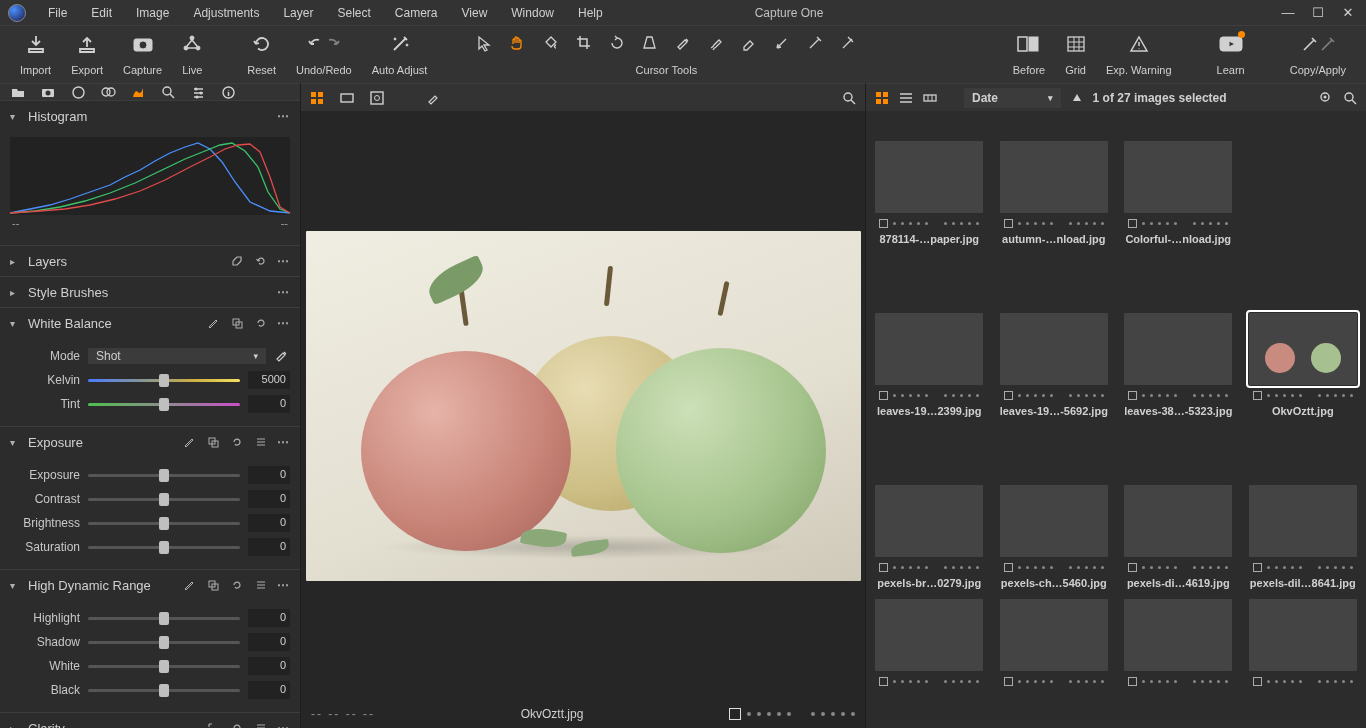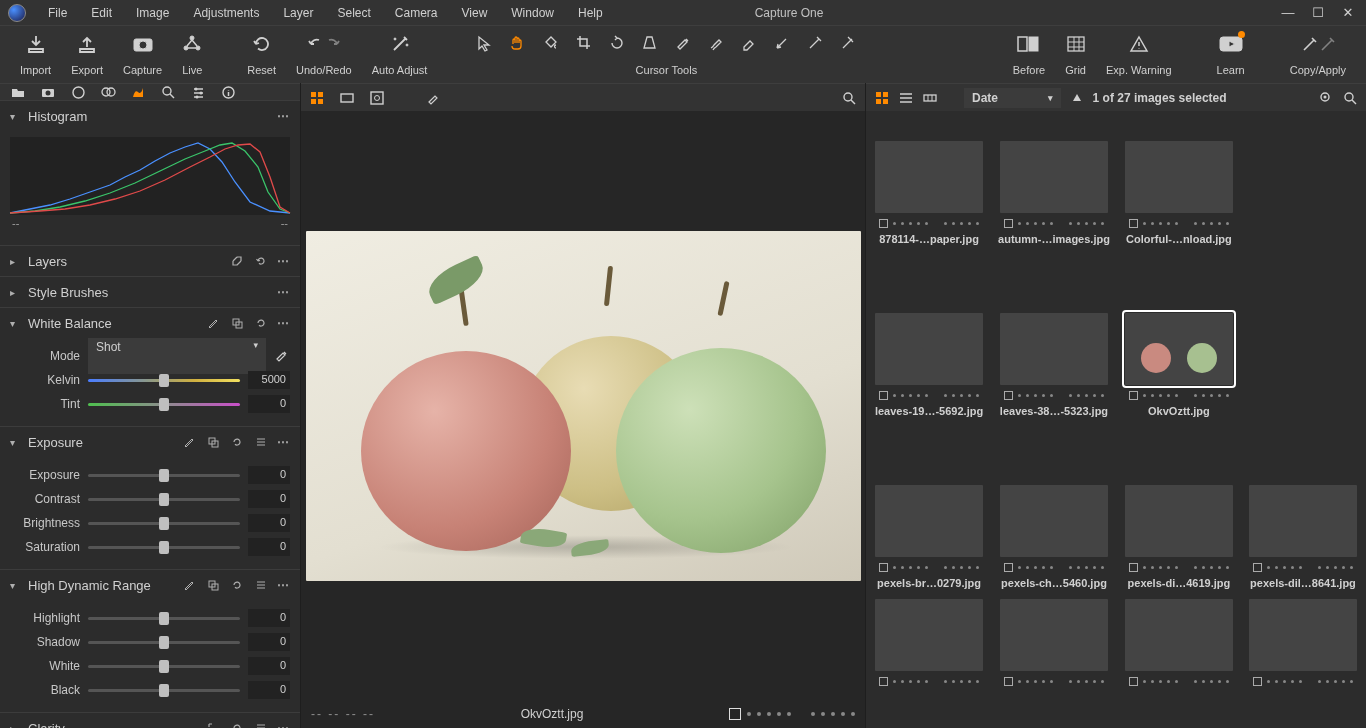--- a/index.html
+++ b/index.html
@@ -53,21 +53,21 @@
 .histo-range { display:flex; justify-content:space-between; padding: 2px 2px 6px 2px; font-size:11px; opacity:.7;}
 
 
 .row-ctrl { display: flex; align-items: center; height: 24px; gap: 8px; }
 .row-ctrl .name { width: 70px; text-align: right; font-size: 12px; color: #c8c8c8; }
 .row-ctrl .slider { flex: 1; height: 3px; background: #555; border-radius: 2px; position: relative; }
 .row-ctrl .slider .knob { position: absolute; top: -5px; width: 10px; height: 13px; background: #bfbfbf; border-radius: 2px; transform: translateX(-50%); }
 .row-ctrl .slider.color-kelvin { background: linear-gradient(90deg,#4a7dff 0%, #8d9987 40%, #d0b040 70%, #f2e060 100%); }
 .row-ctrl .slider.color-tint { background: linear-gradient(90deg,#4fbf4f 0%, #8d8d8d 50%, #c94fc9 100%); }
 .row-ctrl .val { width: 42px; height: 18px; background: #222222; text-align: right; padding: 2px 4px; font-size: 11px; }
-.row-ctrl .select { flex:1; height:36px; background:#3b3b3b; padding:2px 8px; display:flex; align-items:flex-start; justify-content:space-between; font-size:12px; }
+.row-ctrl .select { flex:1; height:16px; background:#3b3b3b; padding:2px 8px; display:flex; align-items:center; justify-content:space-between; font-size:12px; }
 .row-ctrl .picker { width:16px; height:16px; }
 
 
 .viewer-top { height: 28px; display: flex; align-items: center; padding: 0 8px; gap: 14px; background:#333333; border-top:1px solid #3e3e3e; }
 .viewer-top .spacer { flex:1; }
 .viewer-top .vt-ic { width:16px; height:16px; display:flex; align-items:center; justify-content:center; }
 .vt-ic.active svg { fill:#ff8a00; }
 .viewer-stage { flex: 1; display: flex; align-items: center; justify-content: center; background: #262626; }
 .preview-img { width: 555px; height: 350px; background: linear-gradient(160deg,#f0ede2 0%, #e3dfd1 60%, #cfc9b9 100%); border-radius:1px; position: relative; overflow: hidden; }
 .apple { position:absolute; border-radius:50%; }
@@ -744,41 +744,59 @@
               <span class="d"></span>
               <span class="d"></span>
               <span class="d"></span>
               <span style="width: 6px;"></span>
               <span class="d"></span>
               <span class="d"></span>
               <span class="d"></span>
               <span class="d"></span>
               <span class="d"></span>
             </div>
-            <div class="cap">autumn-…images.jpg</div>
+            <div class="cap">autumn-…nload.jpg</div>
           </div>
           <div class="thumb">
             <div class="img sw-balloon"></div>
             <div class="meta">
               <span class="sq"></span>
               <span class="d"></span>
               <span class="d"></span>
               <span class="d"></span>
               <span class="d"></span>
               <span class="d"></span>
               <span style="width: 6px;"></span>
               <span class="d"></span>
               <span class="d"></span>
               <span class="d"></span>
               <span class="d"></span>
               <span class="d"></span>
             </div>
             <div class="cap">Colorful-…nload.jpg</div>
           </div>
           <div class="thumbs-row-pad" style="grid-column: 1 / -1;"></div>
+          <div class="thumb">
+            <div class="img sw-leaves1"></div>
+            <div class="meta">
+              <span class="sq"></span>
+              <span class="d"></span>
+              <span class="d"></span>
+              <span class="d"></span>
+              <span class="d"></span>
+              <span class="d"></span>
+              <span style="width: 6px;"></span>
+              <span class="d"></span>
+              <span class="d"></span>
+              <span class="d"></span>
+              <span class="d"></span>
+              <span class="d"></span>
+            </div>
+            <div class="cap">leaves-19…2399.jpg</div>
+          </div>
           <div class="thumb">
             <div class="img sw-leaves2"></div>
             <div class="meta">
               <span class="sq"></span>
               <span class="d"></span>
               <span class="d"></span>
               <span class="d"></span>
               <span class="d"></span>
               <span class="d"></span>
               <span style="width: 6px;"></span>

